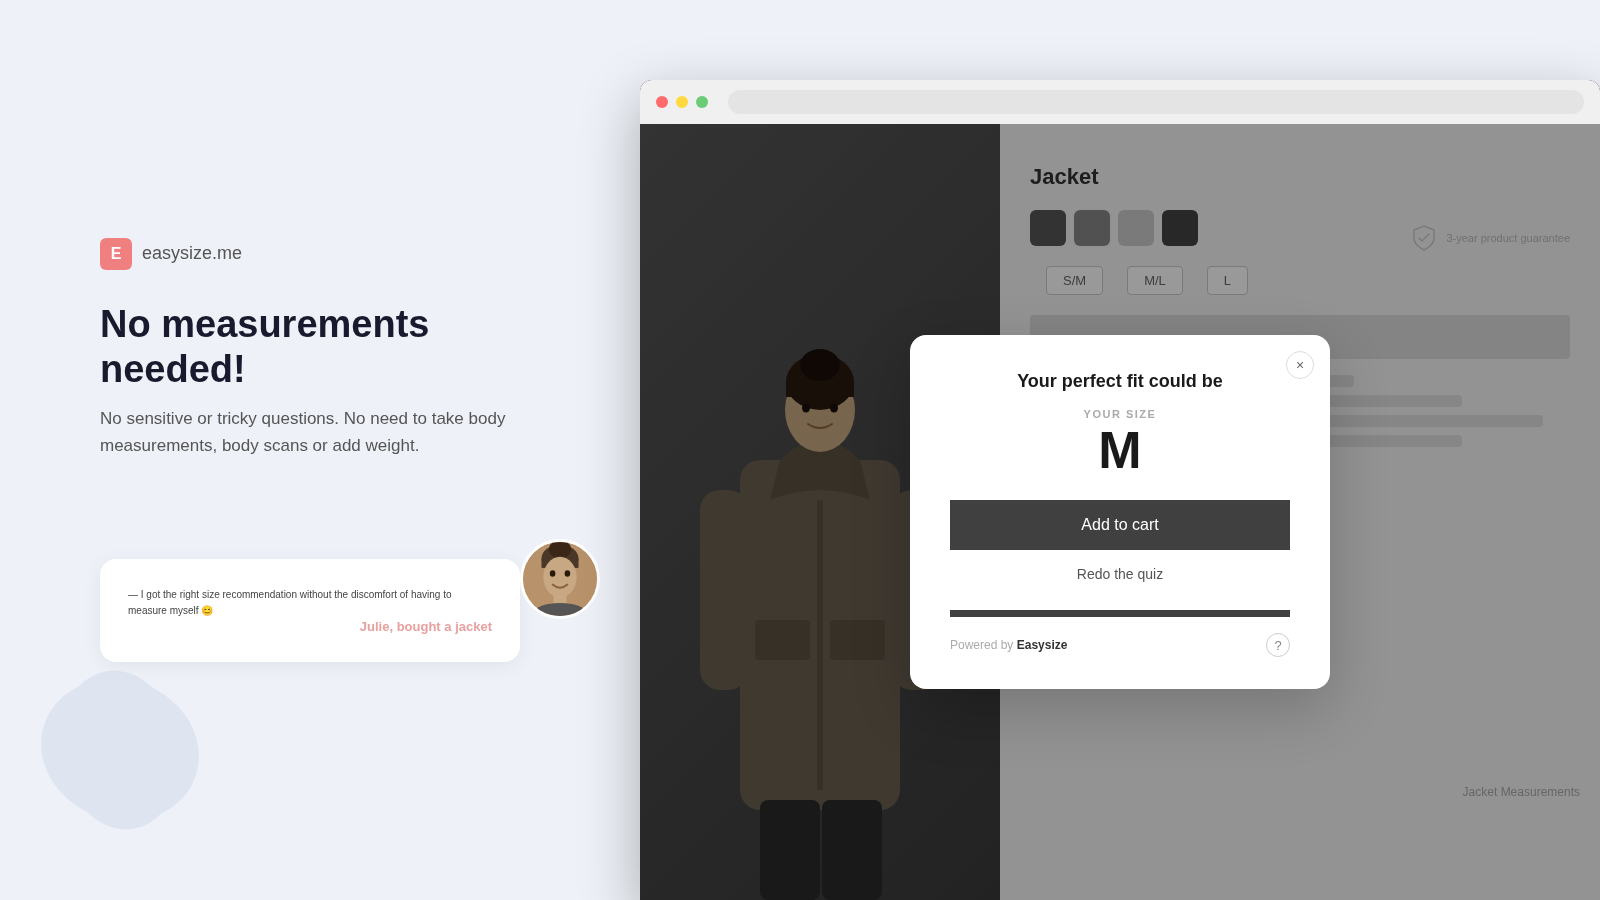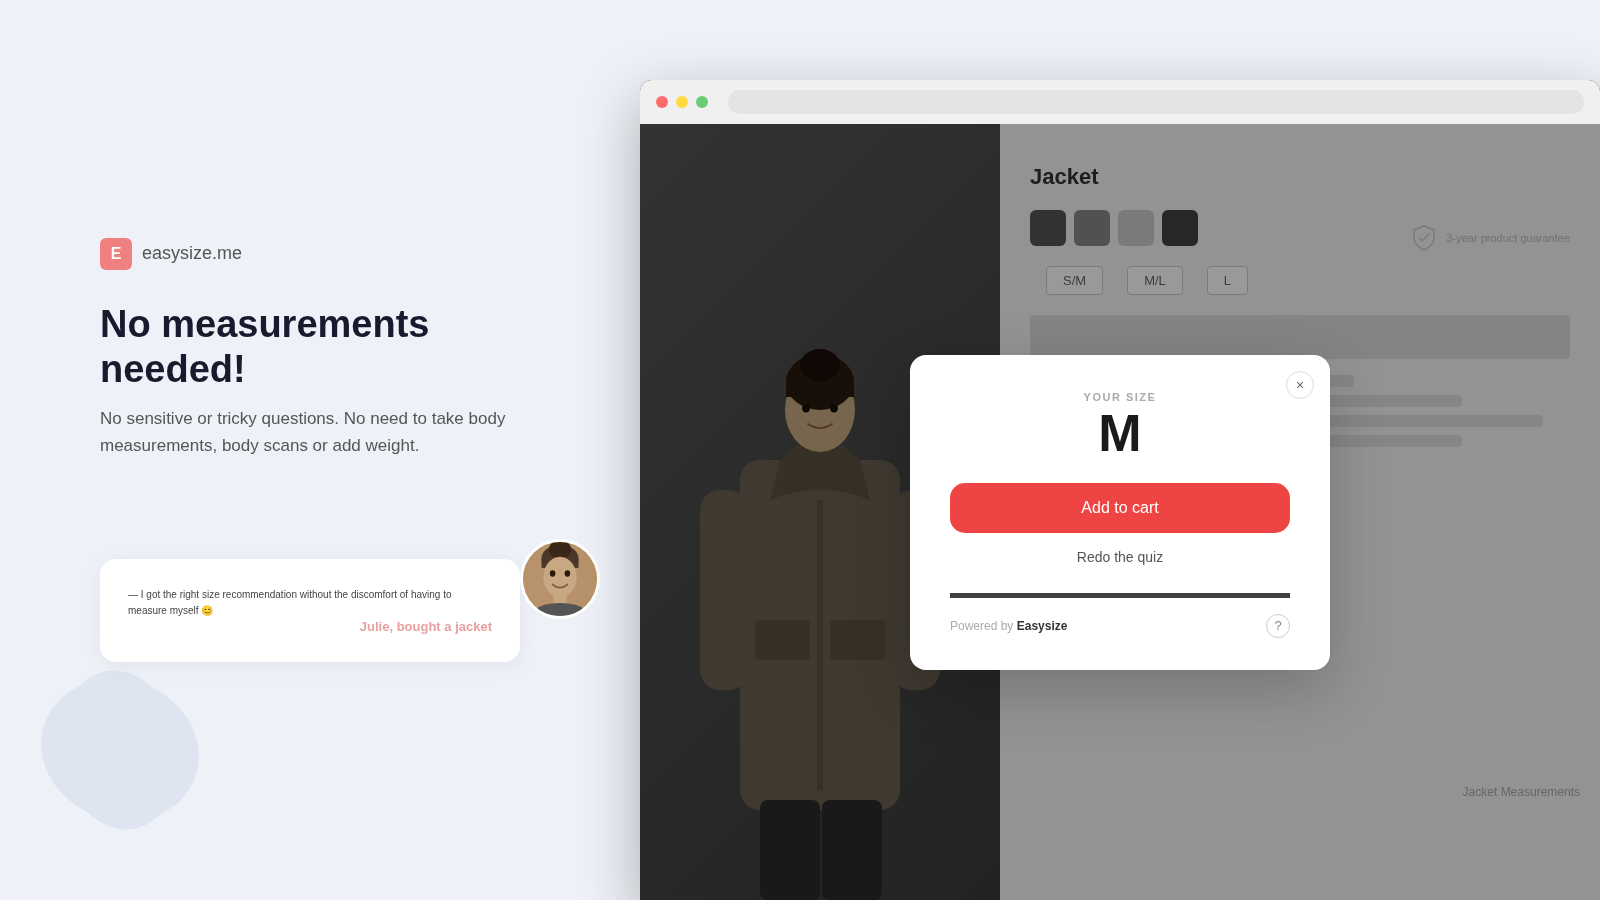--- a/index.html
+++ b/index.html
@@ -331,24 +331,24 @@
       font-weight: 700;
       color: #1a1a1a;
       text-align: center;
       margin-bottom: 24px;
       line-height: 1;
     }
 
     .add-to-cart-btn {
       width: 100%;
       height: 50px;
-      background: #ef4444;
+      background: #404040;
       color: white;
       border: none;
-      border-radius: 15px;
+      border-radius: 0;
       font-size: 16px;
       font-weight: 500;
       cursor: pointer;
       margin-bottom: 12px;
     }
 
     .redo-quiz-btn {
       width: 100%;
       text-align: center;
       font-size: 14px;
@@ -358,21 +358,21 @@
       border: none;
       padding: 4px 0;
     }
 
     .modal-footer {
       display: flex;
       align-items: center;
       justify-content: space-between;
       margin-top: 24px;
       padding-top: 16px;
-      border-top: 5px solid #404040;
+      border-top: 7px solid #404040;
     }
 
     .powered-by {
       font-size: 12px;
       color: #aaa;
     }
 
     .powered-by strong {
       color: #333;
       font-weight: 700;
@@ -533,20 +533,21 @@
 
       <div class="modal-overlay">
         <div class="modal">
 
           
           <button class="modal-close">
             <span>×</span>
           </button>
 
           
+          <h2 class="modal-title">Your perfect fit could be</h2>
 
           
 
           
           <p class="your-size-label">YOUR SIZE</p>
 
           
           <div class="size-display">M</div>
 
           

